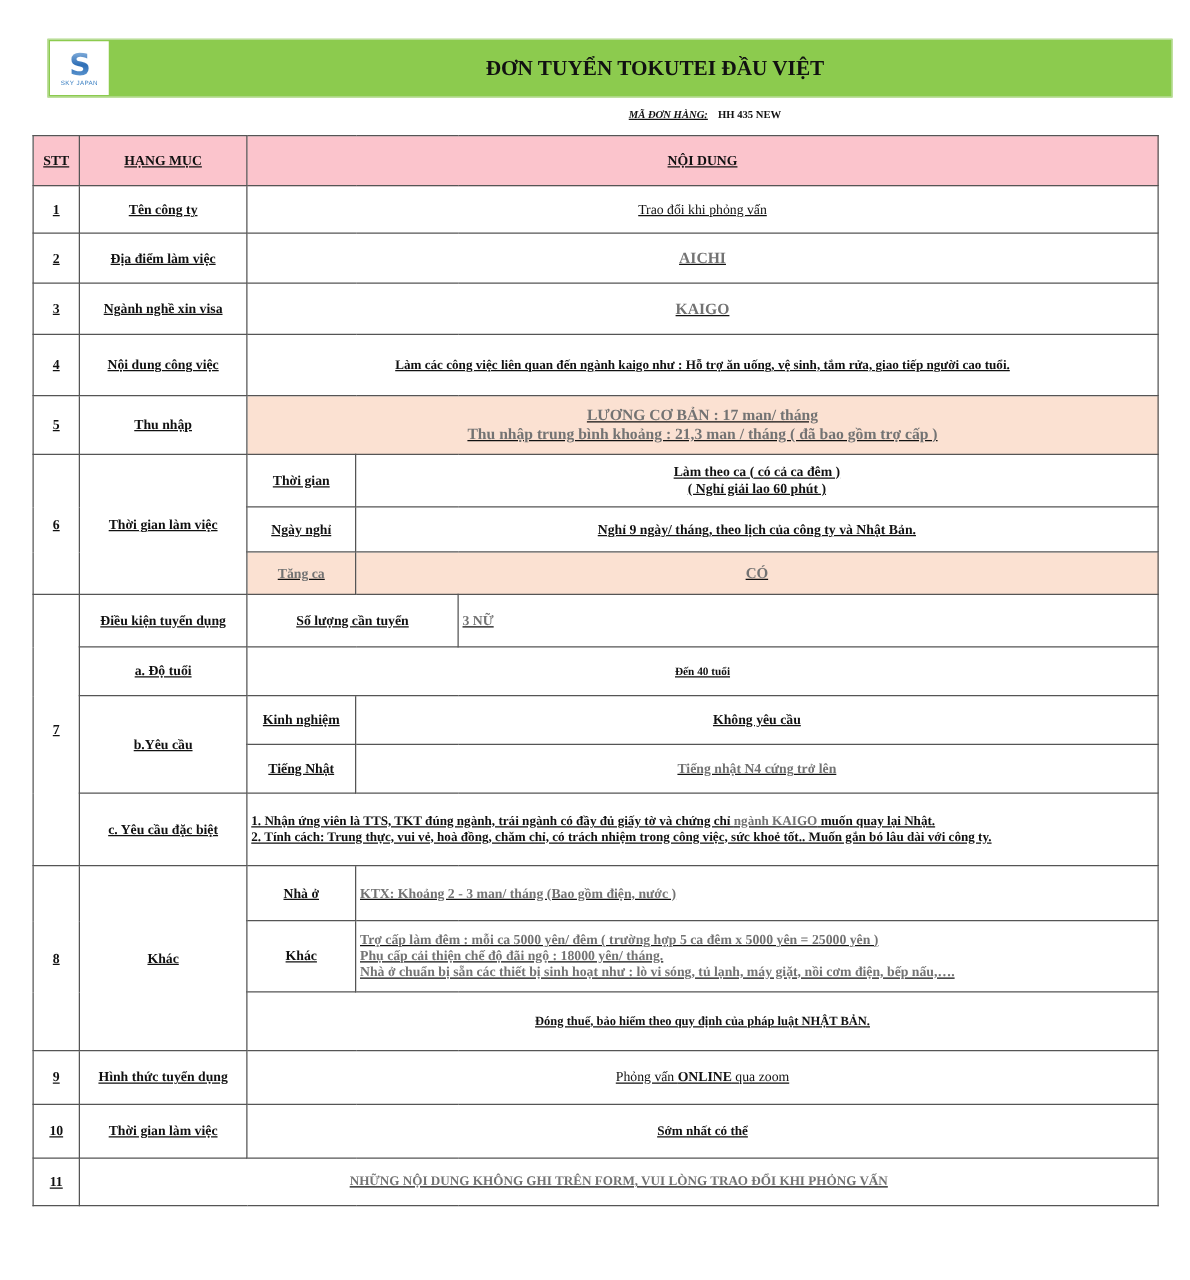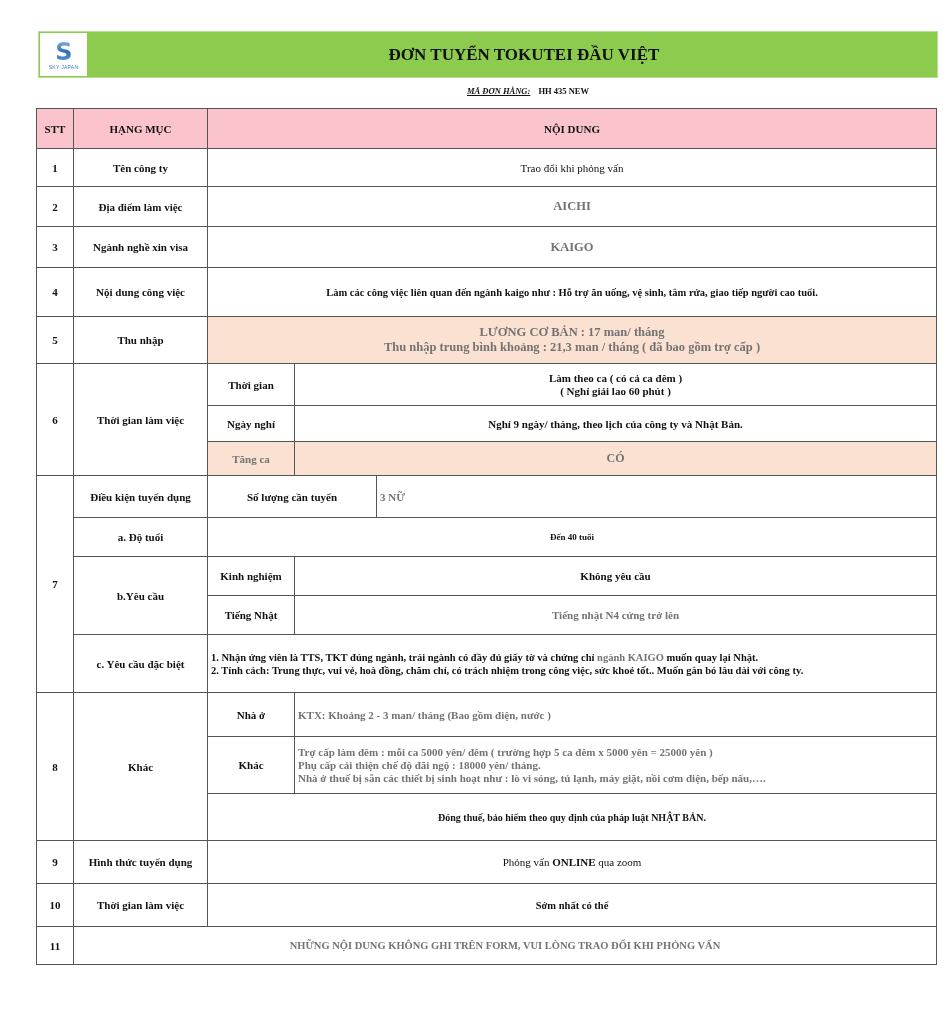--- a/index.html
+++ b/index.html
@@ -21,27 +21,27 @@
     -webkit-background-clip: text; background-clip: text; -webkit-text-fill-color: transparent;
   }
   .logo-text { font-family: "Liberation Sans", sans-serif; font-size: 5px; color: #3a7fc2; letter-spacing: 0.3px; }
   .header-title {
     position: absolute; left: 48px; right: 0; top: 0; bottom: 0;
     display: flex; align-items: center; justify-content: center;
     font-weight: bold; font-size: 17px; color: #111; padding-left: 24px;
   }
 
   .order-code {
-    position: absolute; left: 467px; top: 86px; font-size: 8.5px; font-weight: bold;
+    position: absolute; left: 503px; top: 86px; font-size: 8.5px; font-weight: bold;
   }
   .order-code .lbl { font-style: italic; text-decoration: underline; margin-right: 6px; }
 
   table.form {
-    position: absolute; left: 36px; top: 108px; width: 900px;
-    border-collapse: collapse; table-layout: fixed;
+    position: absolute; left: 26px; top: 108px; width: 900px;
+    border-collapse: collapse; table-layout: fixed; text-decoration: underline;
   }
   table.form td, table.form th {
     border: 1.2px solid #555; font-size: 11px; vertical-align: middle; padding: 0 3px;
   }
   th { font-weight: bold; }
   .hdr th { background: #fbc4cc; height: 40px; font-size: 12.5px; }
   .c { text-align: center; }
   .b { font-weight: bold; }
   .red { color: #737373; }
   .salmon { background: #fbe1d2; }
@@ -164,21 +164,21 @@
     <td rowspan="3" class="stt">8</td>
     <td rowspan="3" class="lbl-cell c">Khác</td>
     <td class="lbl-cell">Nhà ở</td>
     <td colspan="2" class="b red small">KTX: Khoảng 2 - 3 man/ tháng (Bao gồm điện, nước )</td>
   </tr>
   <tr style="height:57px">
     <td class="lbl-cell">Khác</td>
     <td colspan="2" class="b red small lines">
       <div>Trợ cấp làm đêm : mỗi ca 5000 yên/ đêm ( trường hợp 5 ca đêm x 5000 yên = 25000 yên )</div>
       <div>Phụ cấp cải thiện chế độ đãi ngộ : 18000 yên/ tháng.</div>
-      <div>Nhà ở thuế bị sẵn các thiết bị sinh hoạt như : lò vi sóng, tủ lạnh, máy giặt, nồi cơm điện, bếp nấu,….</div>
+      <div>Nhà ở chuẩn bị sẵn các thiết bị sinh hoạt như : lò vi sóng, tủ lạnh, máy giặt, nồi cơm điện, bếp nấu,….</div>
     </td>
   </tr>
   <tr style="height:47px">
     <td colspan="3" class="c b" style="font-size:10px">Đóng thuế, bảo hiểm theo quy định của pháp luật NHẬT BẢN.</td>
   </tr>
 
   <tr style="height:43px">
     <td class="stt">9</td>
     <td class="lbl-cell c">Hình thức tuyển dụng</td>
     <td colspan="3" class="c small"><span>Phỏng vấn </span><span class="b">ONLINE</span><span> qua zoom</span></td>

